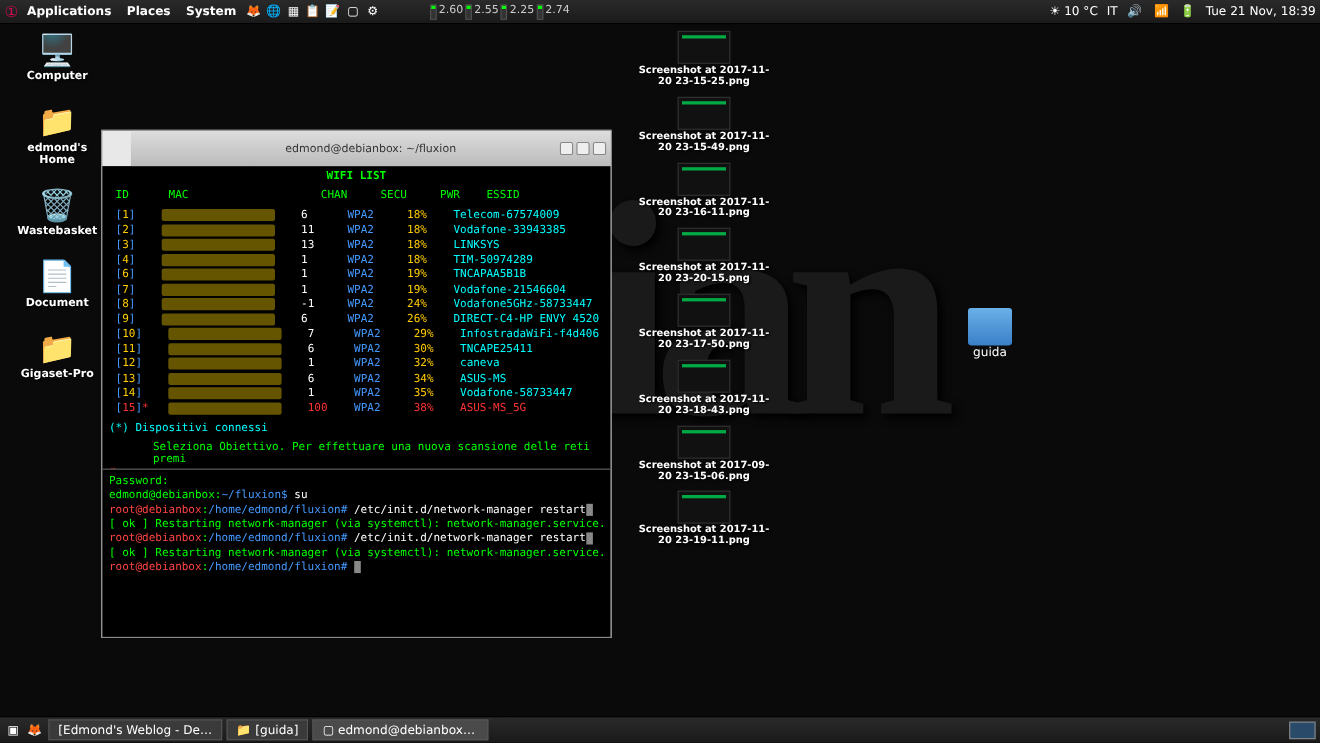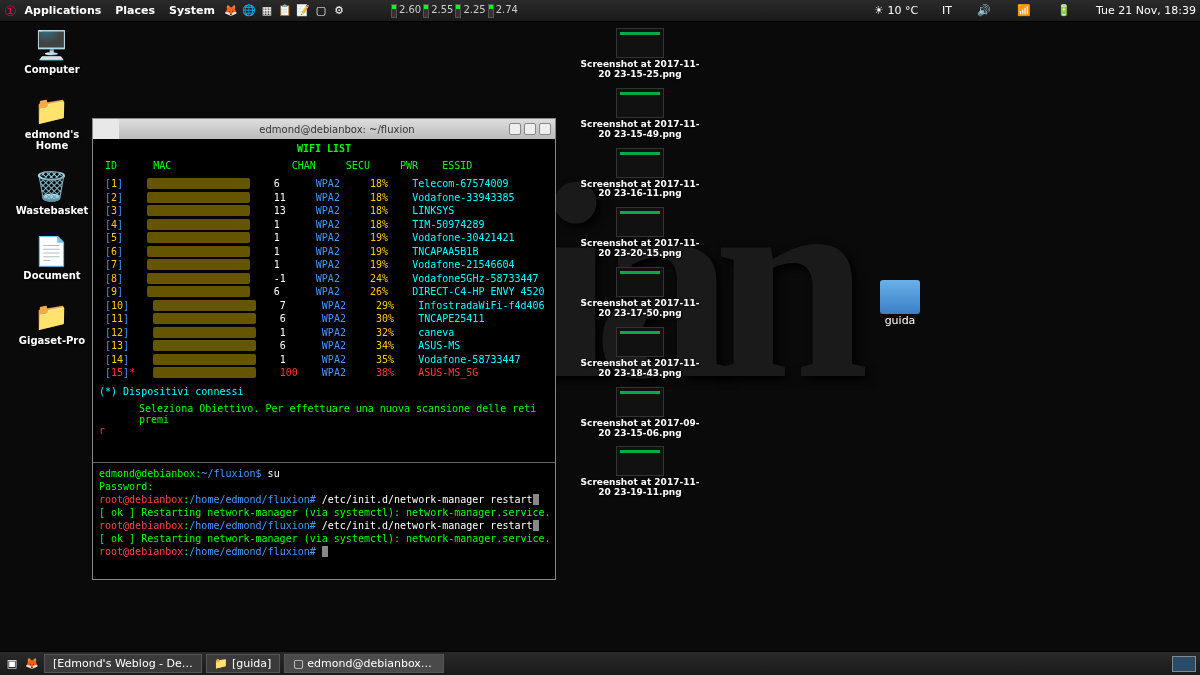--- a/index.html
+++ b/index.html
@@ -26,21 +26,21 @@
 .panel-top {
   position: absolute; top: 0; left: 0; right: 0;
   height: 22px;
   background: linear-gradient(#2a2a2a, #1a1a1a);
   display: flex; align-items: center;
   padding: 0 4px;
   z-index: 100;
   border-bottom: 1px solid #000;
 }
 .panel-top .left { display: flex; align-items: center; gap: 2px; }
-.panel-top .right { margin-left: auto; display: flex; align-items: center; gap: 24px; }
+.panel-top .right { margin-left: auto; display: flex; align-items: center; gap: 8px; }
 .menu-item { padding: 2px 6px; cursor: pointer; font-weight: bold; }
 .tray-icon { width: 16px; height: 16px; display: inline-flex; align-items: center; justify-content: center; }
 .deb-logo { color: #d70a53; font-size: 14px; }
 .cpu-box { font-size: 10px; color: #ccc; display: flex; gap: 2px; }
 .cpu-bar { width: 6px; height: 14px; background: linear-gradient(#0f0 30%, #333 30%); border: 1px solid #555; }
 .panel-bottom {
   position: absolute; bottom: 0; left: 0; right: 0;
   height: 24px;
   background: linear-gradient(#2a2a2a, #1a1a1a);
   display: flex; align-items: center;
@@ -75,28 +75,28 @@
 .folder-icon .glyph { width: 40px; height: 34px; margin: 0 auto; background: linear-gradient(#6ab0e8,#3a80c8); border-radius: 3px; }
 .terminal-window {
   position: absolute; top: 118px; left: 92px;
   width: 464px; height: 462px;
   background: #e8e8e8;
   border: 1px solid #888;
   z-index: 50;
   display: flex; flex-direction: column;
 }
 .titlebar {
-  height: 20px; background: linear-gradient(#ddd,#bbb);
+  height: 32px; background: linear-gradient(#ddd,#bbb);
   display: flex; align-items: center; justify-content: center;
   font-size: 10px; color: #333; position: relative; margin-left: 26px;
 }
 .titlebar .btns { position: absolute; right: 4px; display: flex; gap: 3px; }
 .titlebar .btn { width: 12px; height: 12px; border: 1px solid #888; border-radius: 2px; background: #eee; }
 .term-body { flex: 1; background: #000; font-family: "DejaVu Sans Mono", monospace; font-size: 10px; overflow: hidden; }
-.pane-top { height: 324px; padding: 4px 6px; border-bottom: 1px solid #666; overflow: hidden; }
+.pane-top { height: 276px; padding: 4px 6px; border-bottom: 1px solid #666; overflow: hidden; }
 .pane-bottom { padding: 4px 6px; }
 .wifi-title { color: #00ff00; text-align: center; font-weight: bold; }
 .wifi-header { color: #00ff00; white-space: pre; margin-top: 6px; }
 .wifi-row { white-space: pre; line-height: 1.35; }
 .c-red { color: #ff3333; }
 .c-yel { color: #ffcc00; }
 .c-blu { color: #4499ff; }
 .c-cyn { color: #00ffff; }
 .c-grn { color: #00ff00; }
 .c-wht { color: #fff; }
@@ -228,42 +228,41 @@
   <div class="term-body">
     <div class="pane-top">
       <div class="wifi-title">WIFI LIST</div>
       <div class="wifi-header"> ID      MAC                    CHAN     SECU     PWR    ESSID</div>
       <div style="height:6px"></div>
       <div id="wifi-rows">
           <div class="wifi-row"> <span class="c-blu">[</span><span class="c-yel">1</span><span class="c-blu">]</span>    <span class="mac-blur">XX:XX:XX:XX:XX:XX</span>    <span class="c-wht">6      </span><span class="c-blu">WPA2     </span><span class="c-yel">18%    </span><span class="c-cyn">Telecom-67574009</span></div>
           <div class="wifi-row"> <span class="c-blu">[</span><span class="c-yel">2</span><span class="c-blu">]</span>    <span class="mac-blur">XX:XX:XX:XX:XX:XX</span>    <span class="c-wht">11     </span><span class="c-blu">WPA2     </span><span class="c-yel">18%    </span><span class="c-cyn">Vodafone-33943385</span></div>
           <div class="wifi-row"> <span class="c-blu">[</span><span class="c-yel">3</span><span class="c-blu">]</span>    <span class="mac-blur">XX:XX:XX:XX:XX:XX</span>    <span class="c-wht">13     </span><span class="c-blu">WPA2     </span><span class="c-yel">18%    </span><span class="c-cyn">LINKSYS</span></div>
           <div class="wifi-row"> <span class="c-blu">[</span><span class="c-yel">4</span><span class="c-blu">]</span>    <span class="mac-blur">XX:XX:XX:XX:XX:XX</span>    <span class="c-wht">1      </span><span class="c-blu">WPA2     </span><span class="c-yel">18%    </span><span class="c-cyn">TIM-50974289</span></div>
-          <div class="wifi-row"> <span class="c-blu">[</span><span class="c-yel">5</span><span class="c-blu">]</span>    <span class="mac-blur">XX:XX:XX:XX:XX:XX</span>    <span class="c-wht">1      </span><span class="c-blu">WPA2     </span><span class="c-yel">19%    </span><span class="c-cyn">Vodafone-30421421</span></div>
           <div class="wifi-row"> <span class="c-blu">[</span><span class="c-yel">6</span><span class="c-blu">]</span>    <span class="mac-blur">XX:XX:XX:XX:XX:XX</span>    <span class="c-wht">1      </span><span class="c-blu">WPA2     </span><span class="c-yel">19%    </span><span class="c-cyn">TNCAPAA5B1B</span></div>
           <div class="wifi-row"> <span class="c-blu">[</span><span class="c-yel">7</span><span class="c-blu">]</span>    <span class="mac-blur">XX:XX:XX:XX:XX:XX</span>    <span class="c-wht">1      </span><span class="c-blu">WPA2     </span><span class="c-yel">19%    </span><span class="c-cyn">Vodafone-21546604</span></div>
           <div class="wifi-row"> <span class="c-blu">[</span><span class="c-yel">8</span><span class="c-blu">]</span>    <span class="mac-blur">XX:XX:XX:XX:XX:XX</span>    <span class="c-wht">-1     </span><span class="c-blu">WPA2     </span><span class="c-yel">24%    </span><span class="c-cyn">Vodafone5GHz-58733447</span></div>
           <div class="wifi-row"> <span class="c-blu">[</span><span class="c-yel">9</span><span class="c-blu">]</span>    <span class="mac-blur">XX:XX:XX:XX:XX:XX</span>    <span class="c-wht">6      </span><span class="c-blu">WPA2     </span><span class="c-yel">26%    </span><span class="c-cyn">DIRECT-C4-HP ENVY 4520</span></div>
           <div class="wifi-row"> <span class="c-blu">[</span><span class="c-yel">10</span><span class="c-blu">]</span>    <span class="mac-blur">XX:XX:XX:XX:XX:XX</span>    <span class="c-wht">7      </span><span class="c-blu">WPA2     </span><span class="c-yel">29%    </span><span class="c-cyn">InfostradaWiFi-f4d406</span></div>
           <div class="wifi-row"> <span class="c-blu">[</span><span class="c-yel">11</span><span class="c-blu">]</span>    <span class="mac-blur">XX:XX:XX:XX:XX:XX</span>    <span class="c-wht">6      </span><span class="c-blu">WPA2     </span><span class="c-yel">30%    </span><span class="c-cyn">TNCAPE25411</span></div>
           <div class="wifi-row"> <span class="c-blu">[</span><span class="c-yel">12</span><span class="c-blu">]</span>    <span class="mac-blur">XX:XX:XX:XX:XX:XX</span>    <span class="c-wht">1      </span><span class="c-blu">WPA2     </span><span class="c-yel">32%    </span><span class="c-cyn">caneva</span></div>
           <div class="wifi-row"> <span class="c-blu">[</span><span class="c-yel">13</span><span class="c-blu">]</span>    <span class="mac-blur">XX:XX:XX:XX:XX:XX</span>    <span class="c-wht">6      </span><span class="c-blu">WPA2     </span><span class="c-yel">34%    </span><span class="c-cyn">ASUS-MS</span></div>
           <div class="wifi-row"> <span class="c-blu">[</span><span class="c-yel">14</span><span class="c-blu">]</span>    <span class="mac-blur">XX:XX:XX:XX:XX:XX</span>    <span class="c-wht">1      </span><span class="c-blu">WPA2     </span><span class="c-yel">35%    </span><span class="c-cyn">Vodafone-58733447</span></div>
           <div class="wifi-row"> <span class="c-blu">[</span><span class="c-red">15</span><span class="c-blu">]</span><span class="c-red">*</span>   <span class="mac-blur">XX:XX:XX:XX:XX:XX</span>    <span class="c-red">100    </span><span class="c-blu">WPA2     </span><span class="c-red">38%    </span><span class="c-red">ASUS-MS_5G</span></div>
         </div>
       <div style="height:6px"></div>
       <div class="c-cyn">(*) Dispositivi connessi</div>
       <div style="height:6px"></div>
       <div class="c-grn" style="padding-left:40px">Seleziona Obiettivo. Per effettuare una nuova scansione delle reti premi</div>
       <div class="c-red">r</div>
 
     </div>
     <div class="pane-bottom" id="bottom-lines">
+        <div class="line">Password:</div>
         <div class="line"><span class="prompt-user">edmond@debianbox</span>:<span style="color:#4499ff">~/fluxion$</span> <span class="cmd">su</span></div>
-        <div class="line">Password:</div>
         <div class="line"><span class="prompt-root">root@debianbox</span>:<span style="color:#4499ff">/home/edmond/fluxion#</span> <span class="cmd">/etc/init.d/network-manager restart</span><span style="background:#888"> </span></div>
         <div class="line"><span class="c-grn">[ ok ] Restarting network-manager (via systemctl): network-manager.service.</span></div>
         <div class="line"><span class="prompt-root">root@debianbox</span>:<span style="color:#4499ff">/home/edmond/fluxion#</span> <span class="cmd">/etc/init.d/network-manager restart</span><span style="background:#888"> </span></div>
         <div class="line"><span class="c-grn">[ ok ] Restarting network-manager (via systemctl): network-manager.service.</span></div>
         <div class="line"><span class="prompt-root">root@debianbox</span>:<span style="color:#4499ff">/home/edmond/fluxion#</span> <span class="cmd"></span><span style="background:#888"> </span></div>
       </div>
   </div>
 </div>
 
 <div class="panel-bottom">

